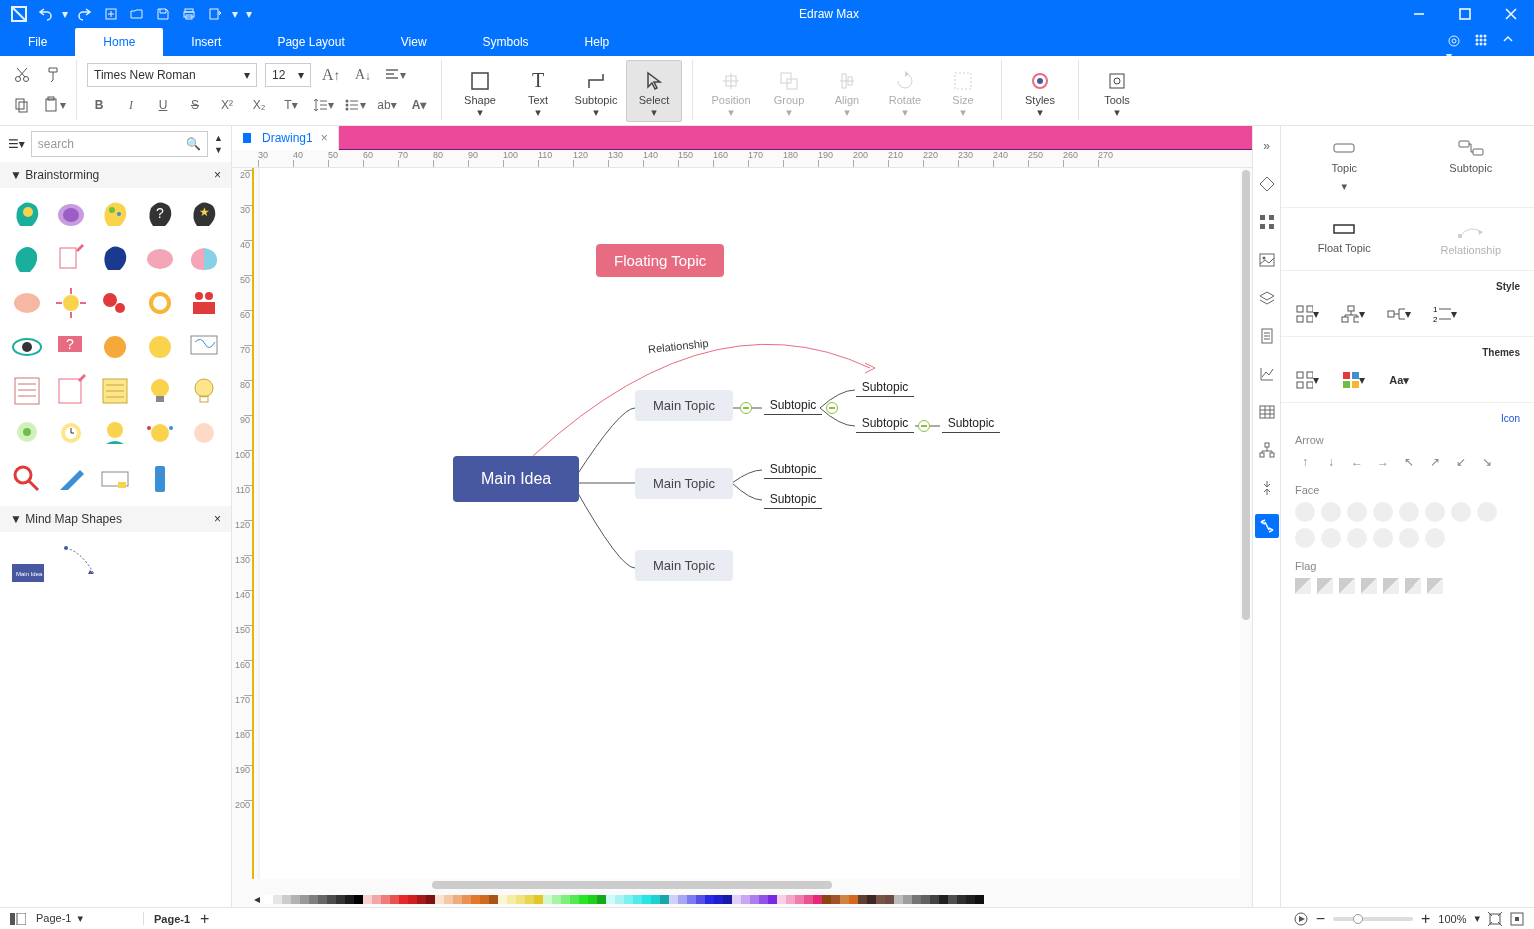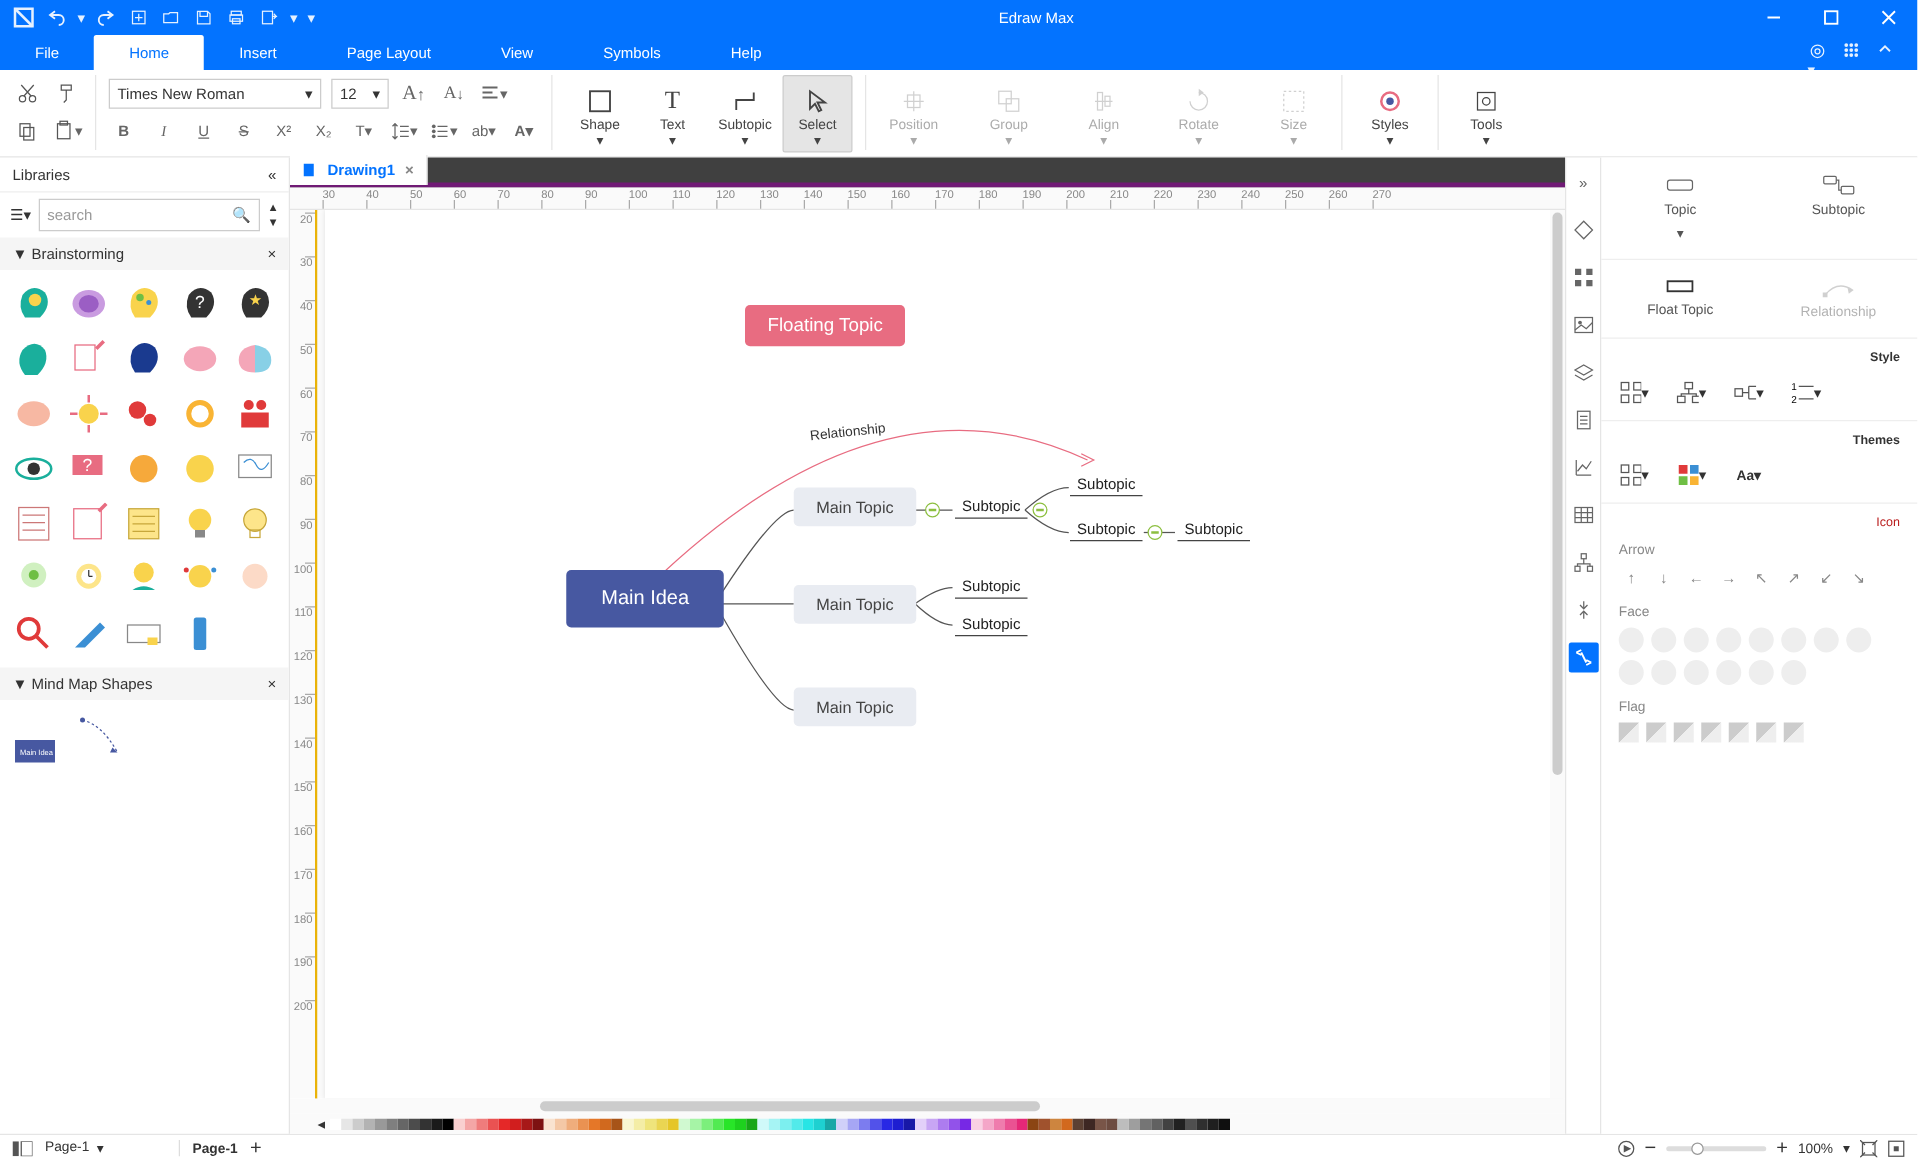--- a/index.html
+++ b/index.html
@@ -34,21 +34,21 @@
   .leftpanel { width: 232px; border-right:1px solid #e5e5e5; display:flex; flex-direction:column; }
   .libhdr { height:28px; display:flex; align-items:center; justify-content:space-between; padding:0 10px; font-size:12px; border-bottom:1px solid #eee;}
   .libsearch { display:flex; align-items:center; gap:6px; padding:5px 8px; }
   .libsearch .sch { flex:1; border:1px solid #ccc; height:26px; display:flex; align-items:center; padding:0 6px; color:#999; justify-content:space-between;}
   .libcat { background:#f5f5f5; padding:6px 10px; font-size:12px; display:flex; align-items:center; justify-content:space-between; }
   .libicons { padding:8px; display:grid; grid-template-columns:repeat(5, 1fr); gap:6px; }
   .libicons .lic { width:38px; height:38px; border-radius:4px; display:flex; align-items:center; justify-content:center; cursor:grab; }
   .mmshapes { padding:6px 10px; }
   
   .center { flex:1; display:flex; flex-direction:column; position:relative; }
-  .tabs { height:24px; display:flex; align-items:center; background:#404040; border-bottom:4px solid #701a75;font-weight:bold; }
+  .tabs { height:24px; display:flex; align-items:center; background:#ec4899; border-bottom:1px solid #701a75; }
   .tab { height:24px; display:flex; align-items:center; gap:8px; padding:0 10px; font-size:12px; border-right:1px solid #e5e5e5; background:#fff; color:#0373ff;}
   .rulerh { height:18px; background:#fafafa; border-bottom:1px solid #e5e5e5; position:relative; overflow:hidden; padding-left:26px; display:flex;}
   .rulerh .tick { flex:0 0 35px; font-size:9px; color:#888; text-align:left; position:relative;}
   .rulerh .tick:before { content:''; position:absolute; left:0; top:10px; width:1px; height:8px; background:#aaa;}
   .canvaswrap { flex:1; display:flex; overflow:hidden; }
   .rulerv { width:22px; background:#fafafa; border-right:2px solid #eab308; position:relative; padding-top:2px;}
   .rulerv .tickv { height:35px; font-size:9px; color:#888; text-align:right; padding-right:2px; position:relative;}
   .rulerv .tickv:before { content:''; position:absolute; right:0; top:0; height:1px; width:8px; background:#aaa;}
   .canvas { flex:1; background:#fafafa; position:relative; overflow:hidden; }
   .page { position:absolute; left:6px; top:0; right:0; bottom:0; background:#fff; box-shadow:0 0 4px rgba(0,0,0,.1);}
@@ -281,21 +281,21 @@
             <path d="M4 18 L4 10 L18 10 L18 4" fill="none" stroke="#444" stroke-width="1.5"></path>
           </svg>
         </div><span>Subtopic</span>▾</div>
     <div class="bigbtn active"><div class="bi">
           <svg width="22" height="22">
             <path d="M5 3 L5 17 L9 13 L12 19 L14 18 L11 12 L17 12 Z" fill="none" stroke="#444" stroke-width="1.5"></path>
           </svg>
         </div><span>Select</span>▾</div>
   </div>
 
-  <div class="rgroup" style="flex-direction:row;gap:20px">
+  <div class="rgroup" style="flex-direction:row;gap:2px">
     <div class="bigbtn disabled"><div class="bi">
           <svg width="22" height="22">
             <path d="M3 11 H19 M11 3 V19" stroke="#999"></path>
             <rect x="6" y="6" width="10" height="10" fill="none" stroke="#999"></rect>
           </svg>
         </div><span>Position</span>▾</div>
     <div class="bigbtn disabled"><div class="bi">
           <svg width="22" height="22">
             <rect x="3" y="3" width="10" height="10" fill="none" stroke="#999"></rect>
             <rect x="9" y="9" width="10" height="10" fill="none" stroke="#999"></rect>
@@ -335,24 +335,20 @@
             <rect x="4" y="4" width="14" height="14" fill="none" stroke="#444"></rect>
             <circle cx="11" cy="11" r="3" fill="none" stroke="#444"></circle>
           </svg>
         </div><span>Tools</span>▾</div>
   </div>
 </div>
 
 <div class="main">
 
   <div class="leftpanel">
-    <div class="libhdr">
-        <span>Libraries</span>
-        <span>«</span>
-      </div>
     <div class="libsearch">
       <span style="cursor:pointer">☰▾</span>
       <div class="sch">
           <span>search</span>
           <span>🔍</span>
         </div>
       <div style="display:flex;flex-direction:column;gap:2px">
           <span style="font-size:9px;cursor:pointer">▲</span>
           <span style="font-size:9px;cursor:pointer">▼</span>
         </div>
@@ -908,21 +904,21 @@
         <span class="rpiconsm"><svg width="20" height="20">
               <rect x="2" y="2" width="7" height="7" fill="#e03a3a"></rect>
               <rect x="11" y="2" width="7" height="7" fill="#3b8fd4"></rect>
               <rect x="2" y="11" width="7" height="7" fill="#6fbf44"></rect>
               <rect x="11" y="11" width="7" height="7" fill="#f9b434"></rect>
             </svg>▾</span>
         <span class="rpiconsm" style="font-size:11px;font-weight:bold">Aa▾</span>
       </div>
     </div>
     <div class="iconsect">
-      <div class="rplbl" style="color:#b91c1c;font-weight:normal">Icon</div>
+      <div class="rplbl" style="color:#1d4ed8;font-weight:normal">Icon</div>
       <div class="sublbl">Arrow</div>
       <div class="arrow-row">
         <span class="ar">↑</span>
         <span class="ar">↓</span>
         <span class="ar">←</span>
         <span class="ar">→</span>
         <span class="ar">↖</span>
         <span class="ar">↗</span>
         <span class="ar">↙</span>
         <span class="ar">↘</span>

